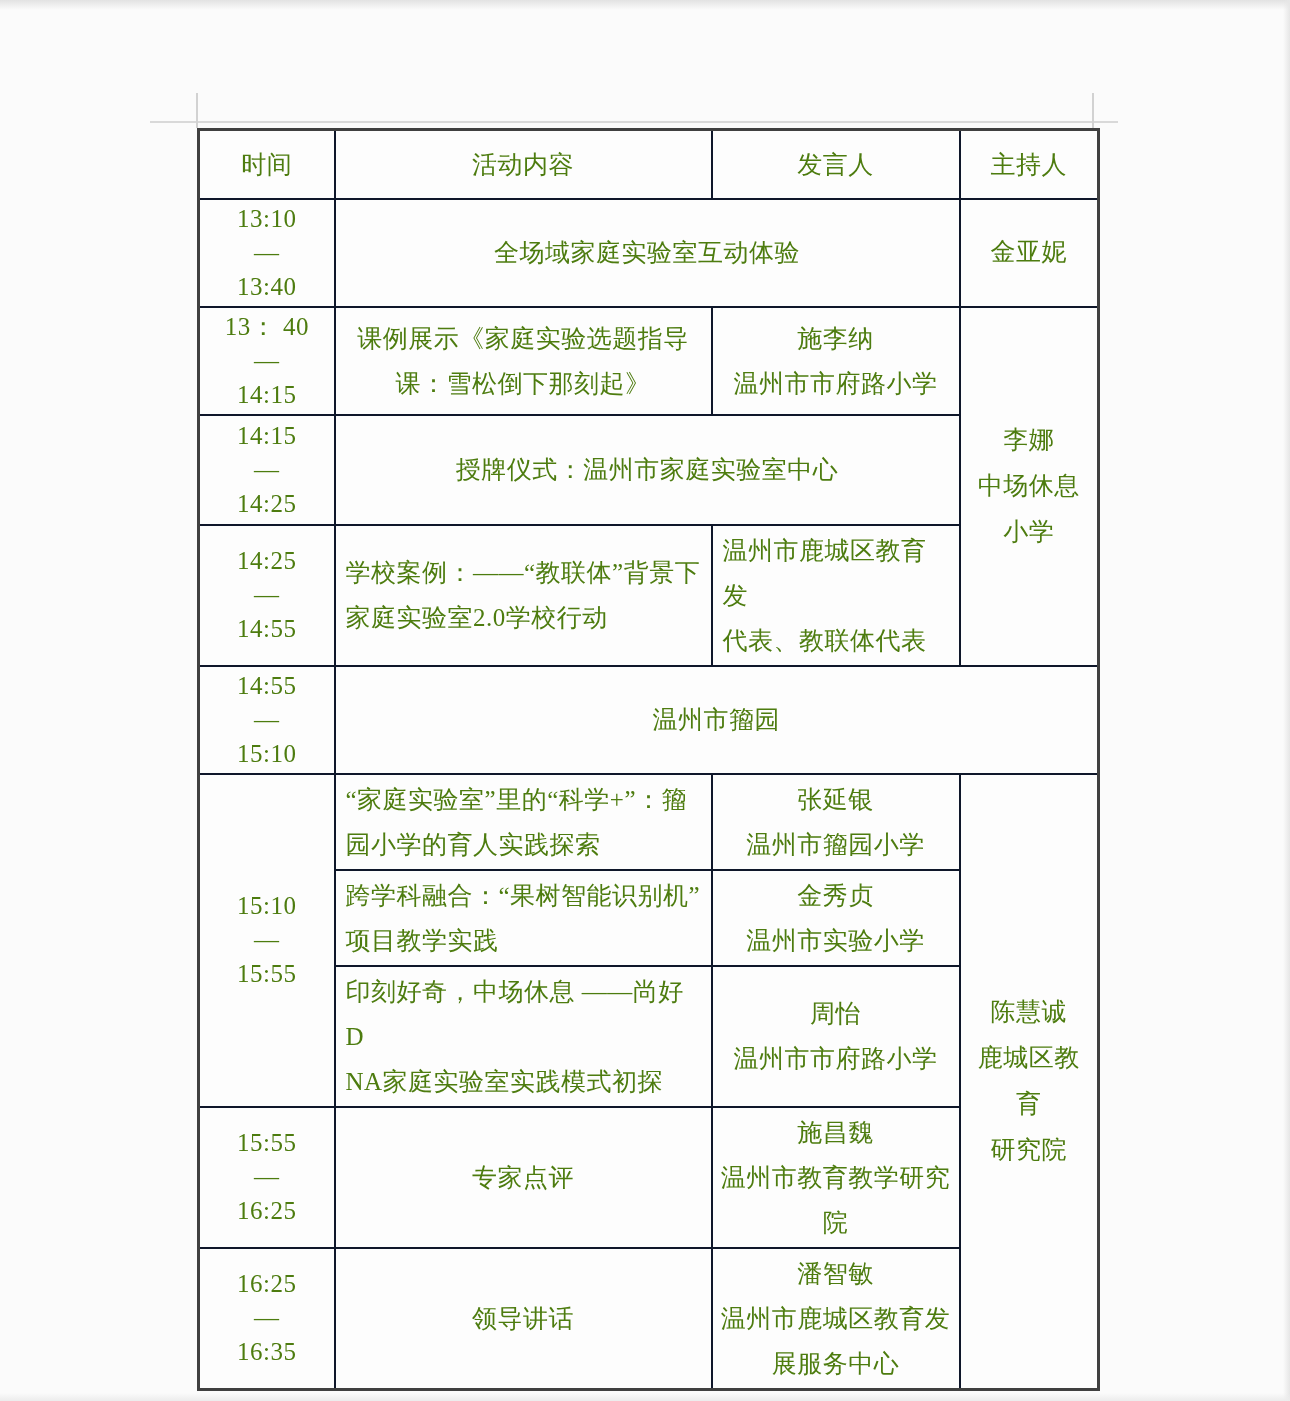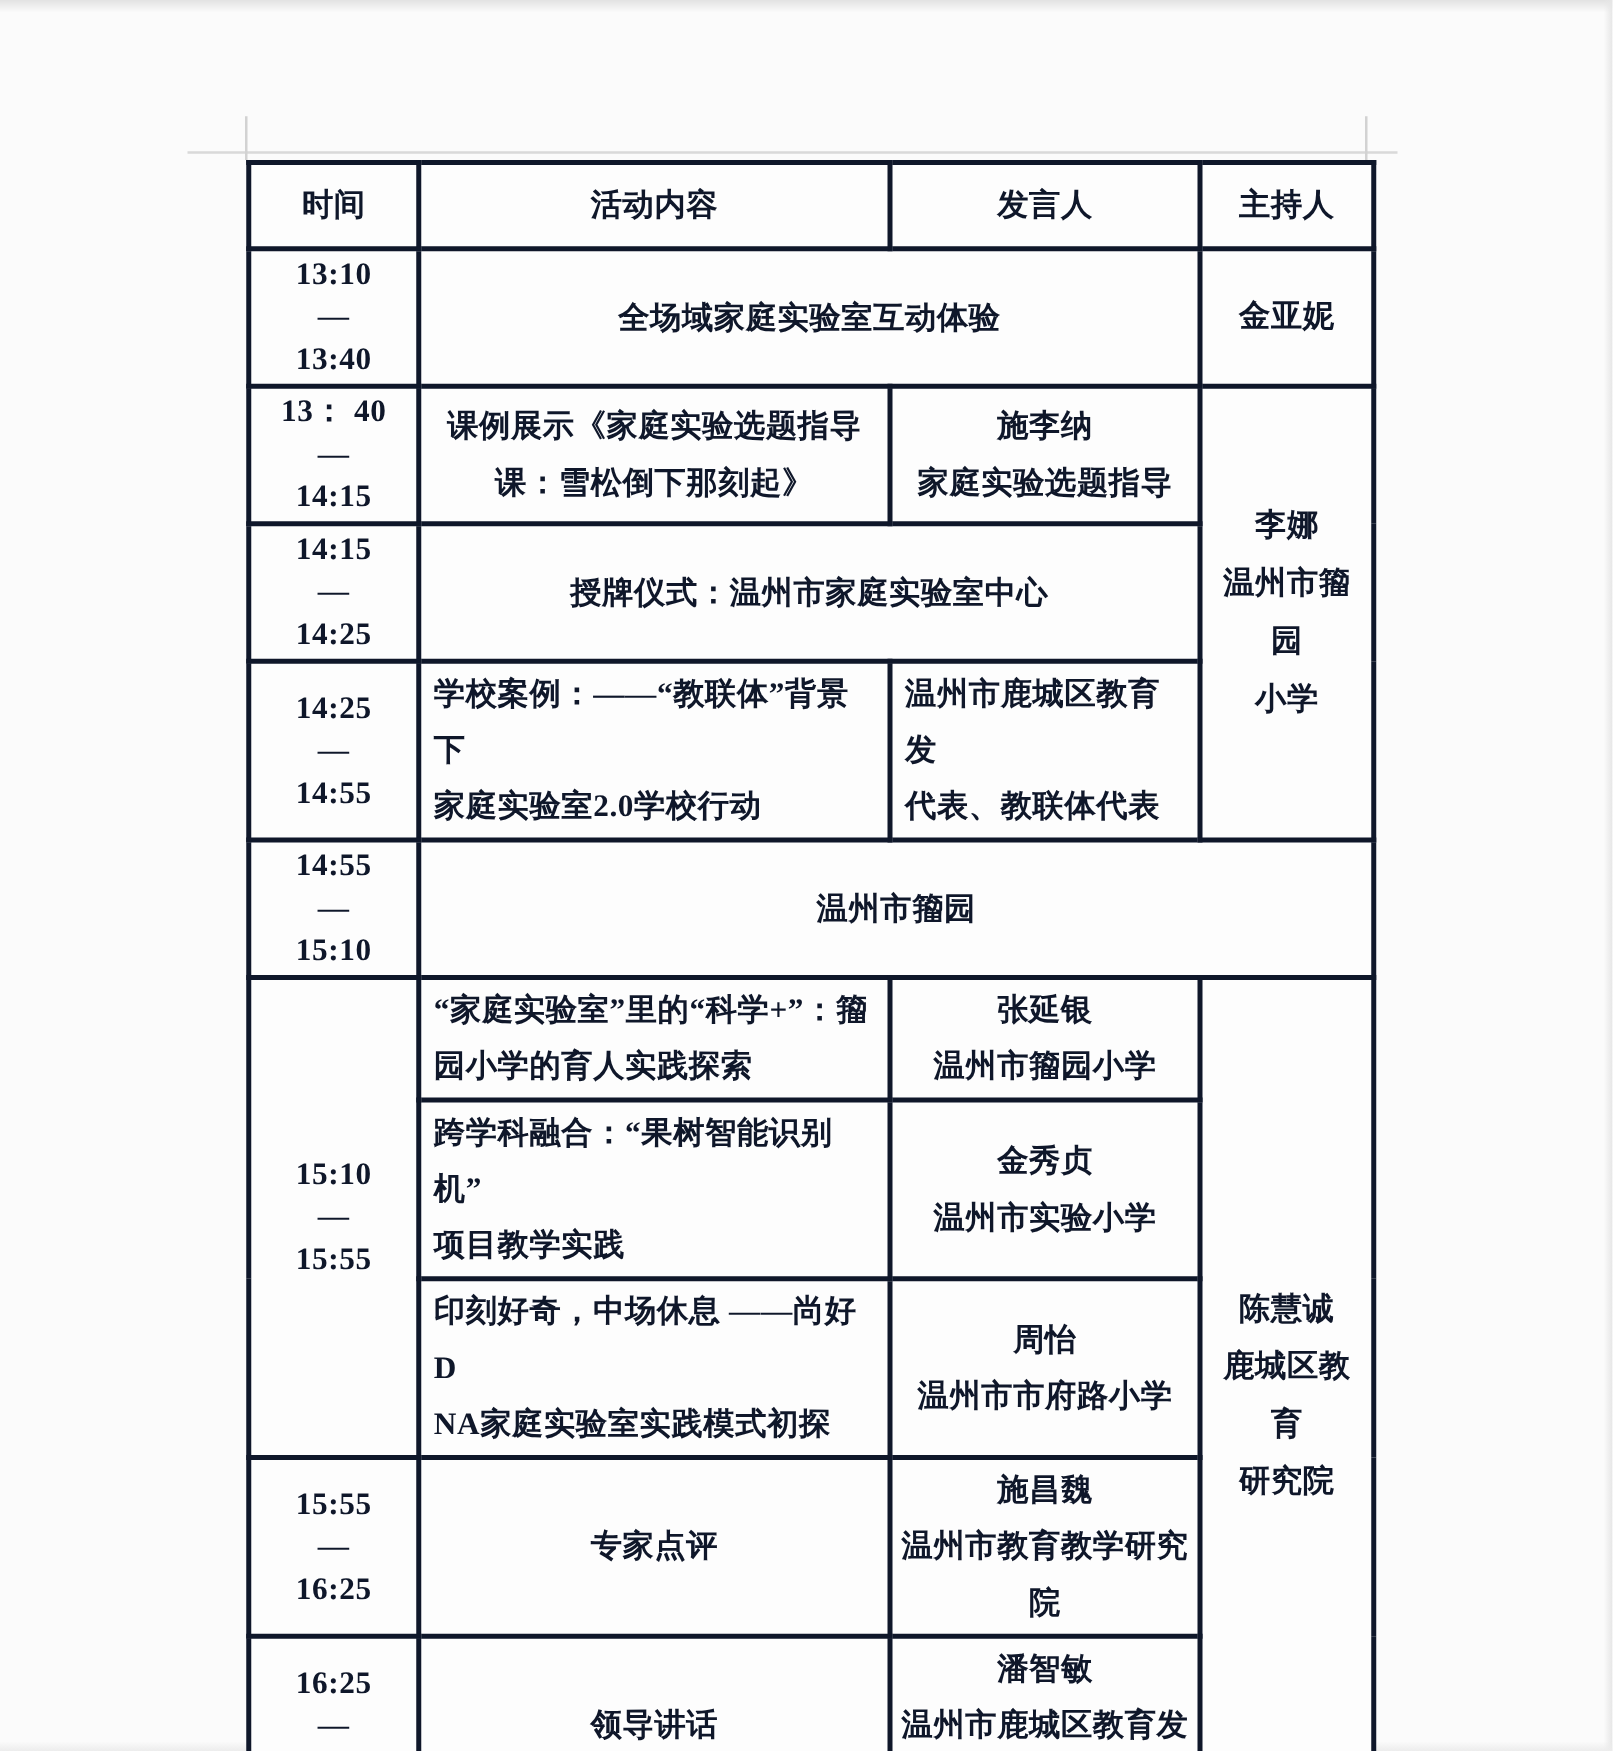--- a/index.html
+++ b/index.html
@@ -43,27 +43,27 @@
   
   table.schedule {
     position: absolute; left: 197px; top: 128px;
     width: 900px;
     border-collapse: collapse;
     table-layout: fixed;
     border: 3px solid #404040;
     background: #fdfdfd;
   }
   .schedule th, .schedule td {
-    border: 4px solid #0f172a;
+    border: 2px solid #0f172a;
     vertical-align: middle;
     text-align: center;
     white-space: pre-line;
     font-size: 25px;
-    font-weight: bold;
-    color: #0f172a;
+    font-weight: normal;
+    color: #4d7c0f;
     line-height: 1.8;
     padding: 2px 6px;
     letter-spacing: 0.5px;
     overflow: hidden;
   }
   .schedule td.time {
     line-height: 1.36;
   }
   .schedule td.left {
     text-align: left;
@@ -109,23 +109,23 @@
       <td class="host">金亚妮</td>
     </tr>
 
     <tr style="height:88px">
       <td class="time">13： 40
 —
 14:15</td>
       <td>课例展示《家庭实验选题指导
 课：雪松倒下那刻起》</td>
       <td>施李纳
-家庭实验选题指导</td>
+温州市市府路小学</td>
       <td class="host" rowspan="3">李娜
-温州市籀园
+中场休息
 小学</td>
     </tr>
 
     <tr style="height:110px">
       <td class="time">14:15
 —
 14:25</td>
       <td colspan="2">授牌仪式：温州市家庭实验室中心</td>
     </tr>
 

